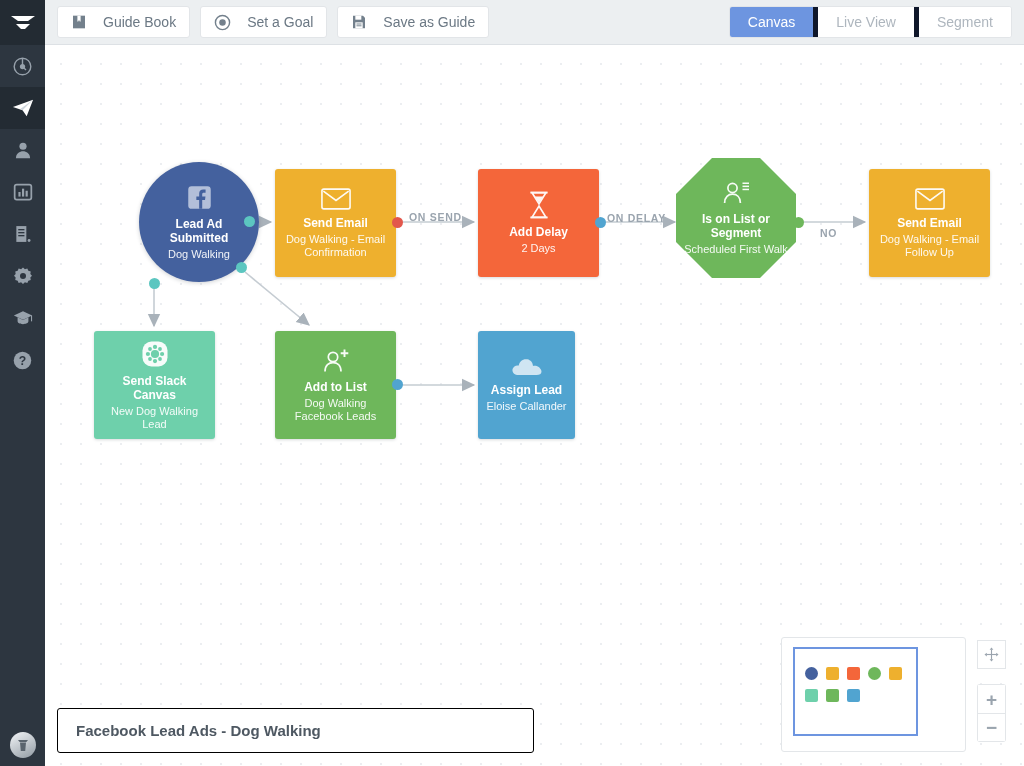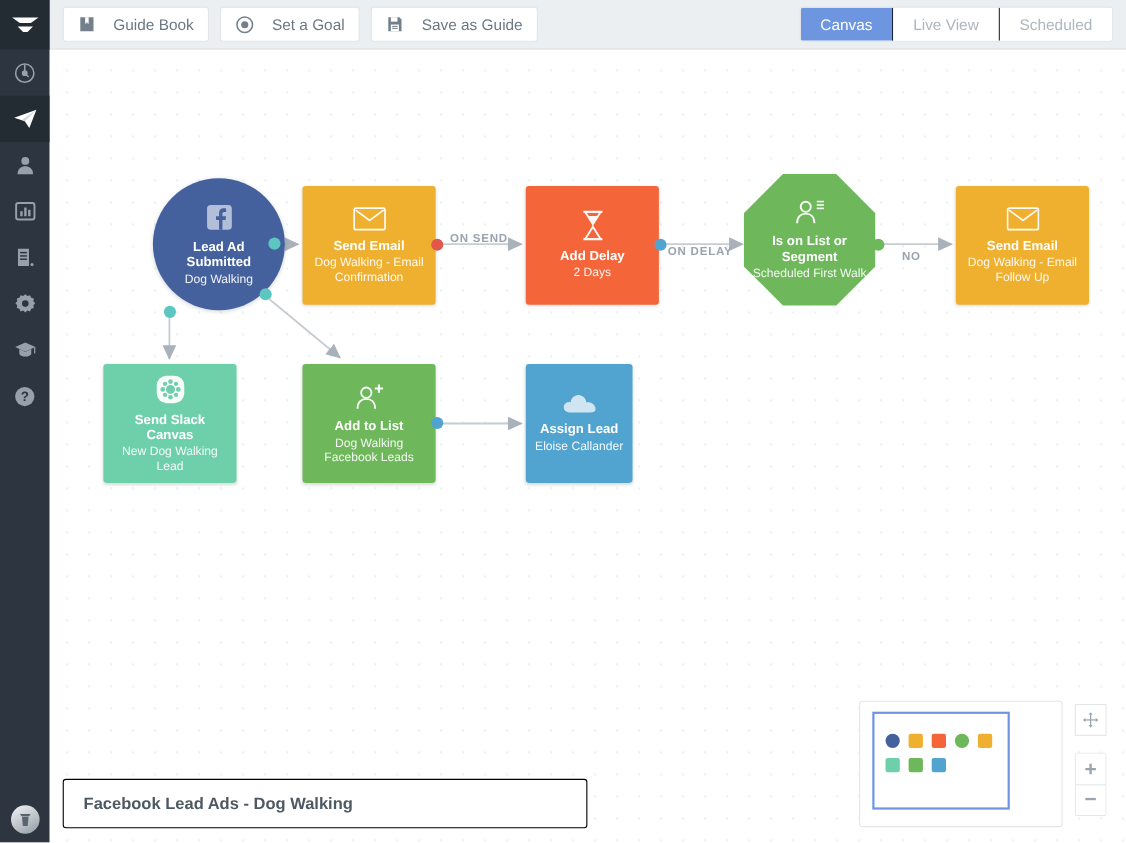--- a/index.html
+++ b/index.html
@@ -70,21 +70,21 @@
     border-radius: 3px; overflow: hidden;
     border: 1px solid #e2e5e8;
     background: #ffffff;
   }
   .seg {
     display: flex; align-items: center; justify-content: center;
     padding: 0 18px;
     font-size: 14px;
     color: #aeb6be;
     background: #ffffff;
-    border-right: 1px solid #0f172a;
+    border-right: 5px solid #0f172a;
     cursor: pointer;
   }
   .seg:last-child { border-right: none; }
   .seg.active { background: #6d95e0; color: #ffffff; }
 
   
   #canvas {
     position: absolute; left: 45px; top: 45px;
     width: 979px; height: 721px;
     background-color: #ffffff;
@@ -301,21 +301,21 @@
       </svg>
     </span>
     <span>Save as Guide</span>
   </div>
 
   <div class="hdr-spacer"></div>
 
   <div class="seg-group">
     <div class="seg active">Canvas</div>
     <div class="seg">Live View</div>
-    <div class="seg">Scheduled</div>
+    <div class="seg">Segment</div>
   </div>
 </div>
 
 <div id="canvas">
 
   <svg id="edges">
     <defs>
       <marker id="ah" markerWidth="9" markerHeight="9" refX="7.6" refY="4.5" orient="auto">
         <path d="M0,0.6 L8.4,4.5 L0,8.4 Z" fill="#a9b2ba"></path>
       </marker>
@@ -439,21 +439,21 @@
 
   <div class="port" style="left:199px; top:171px; background:#5cc6c0;"></div>
   <div class="port" style="left:191px; top:217px; background:#5cc6c0;"></div>
   <div class="port" style="left:104px; top:233px; background:#5cc6c0;"></div>
   <div class="port" style="left:347px; top:172px; background:#e2574c;"></div>
   <div class="port" style="left:550px; top:172px; background:#51a4d0;"></div>
   <div class="port" style="left:748px; top:172px; background:#6eb75b;"></div>
   <div class="port" style="left:347px; top:334px; background:#51a4d0;"></div>
 
   <div class="edge-label" style="left:364px; top:166px;">ON SEND</div>
-  <div class="edge-label" style="left:562px; top:178px;">ON DELAY</div>
+  <div class="edge-label" style="left:562px; top:167px;">ON DELAY</div>
   <div class="edge-label" style="left:775px; top:182px;">NO</div>
 </div>
 
 <div id="title-box">
   <span>Facebook Lead Ads - Dog Walking</span>
 </div>
 
 <div id="minimap">
   <div class="viewport">
     <div class="mm-row" style="left:10px; top:18px;">

